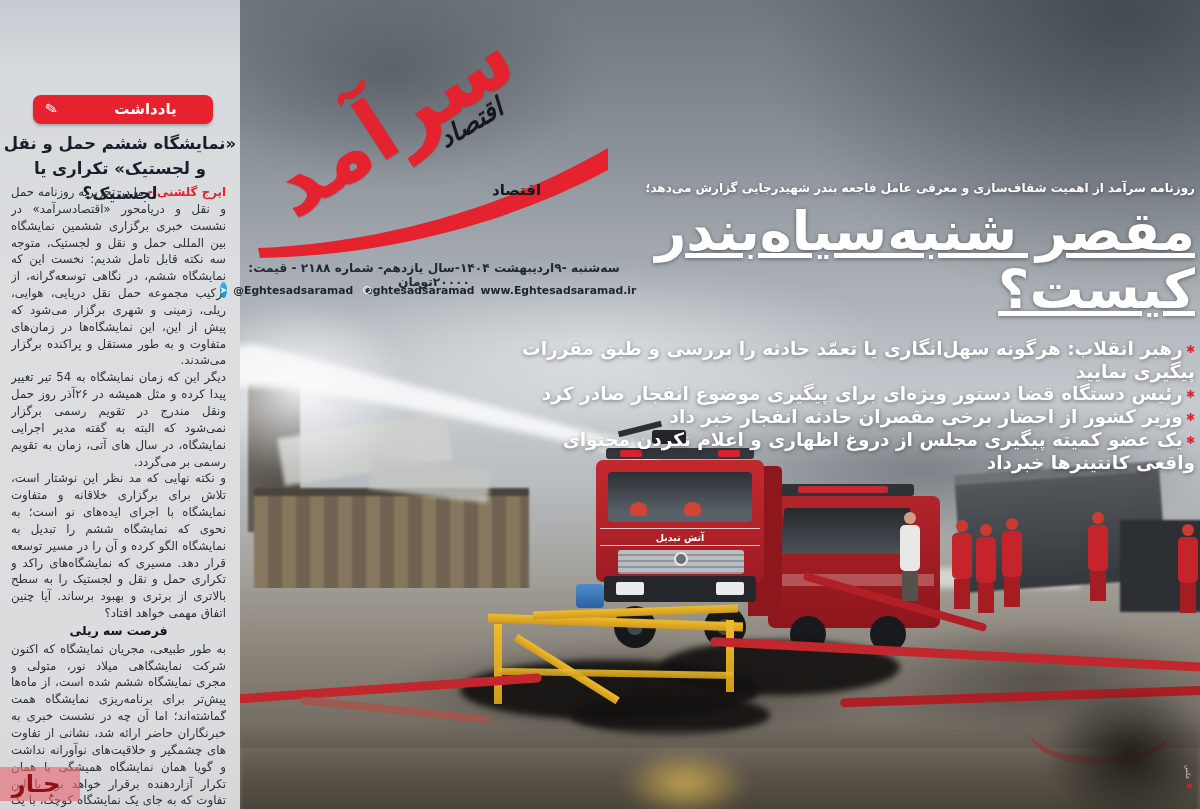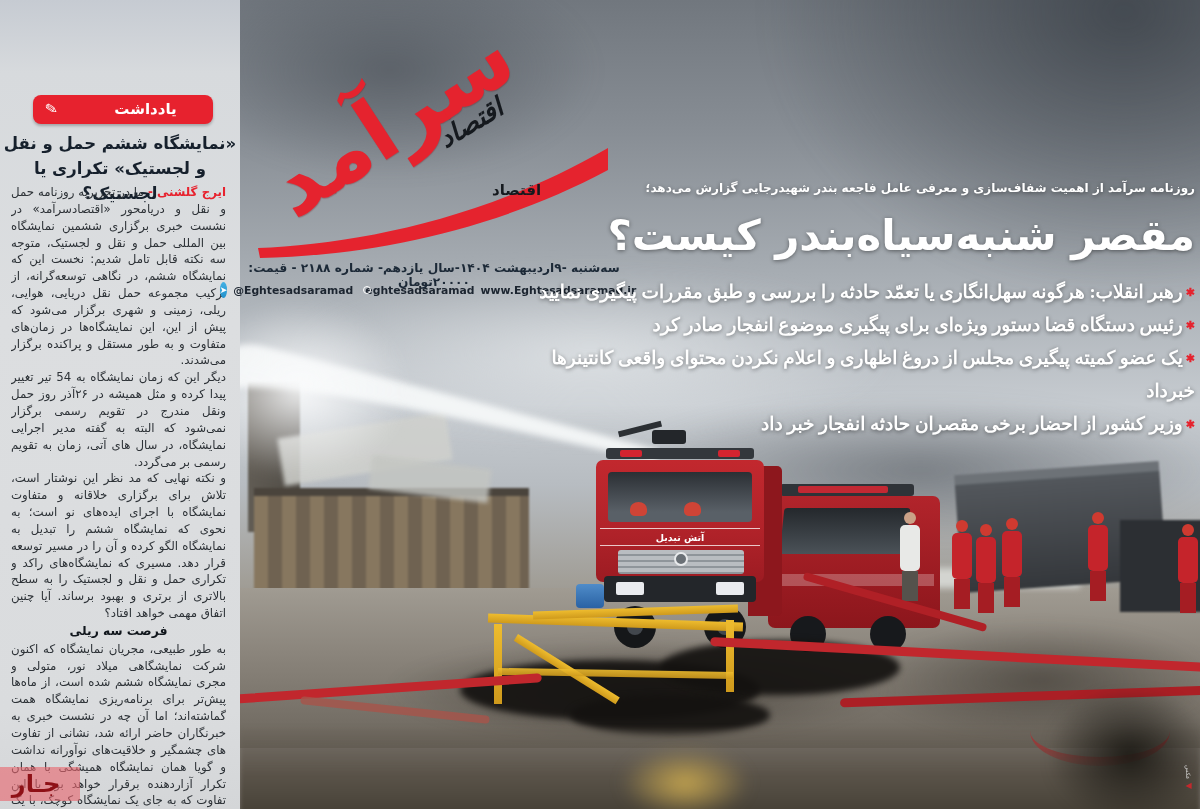--- a/index.html
+++ b/index.html
@@ -151,23 +151,23 @@
   .tg { width:16px; height:16px; border-radius:50%; background:linear-gradient(180deg,#42b0e4,#2292cc);
     color:#fff; font-size:9px; line-height:16px; text-align:center; }
   .ig { width:15px; height:15px; border-radius:4px; background:linear-gradient(45deg,#f5c13f,#e1306c 55%,#8a3ab9);
     position:relative; }
   .ig::after { content:""; position:absolute; left:3.5px; top:3.5px; width:8px; height:8px; border:1.4px solid #fff; border-radius:50%; box-sizing:border-box; }
 
   
   .lead { position:absolute; right:5px; top:181px; width:675px; z-index:16; text-align:right; color:#fff;
     text-shadow:0 1px 4px rgba(0,0,0,.45); }
   .kicker { font-size:12px; font-weight:bold; }
-  .headline { font-size:42px; font-weight:bold; line-height:1.08; margin-top:18px; letter-spacing:-1px; }
+  .headline { font-size:54px; font-weight:bold; line-height:1.08; margin-top:8px; letter-spacing:-1px;text-decoration:underline; }
   .bullets { margin-top:18px; }
-  .bullet { font-size:18.5px; font-weight:bold; line-height:33px;font-family:Liberation Serif, serif; }
+  .bullet { font-size:18.5px; font-weight:bold; line-height:22px; }
   .bmark { color:#e5232e; font-size:11px; margin-left:3px; text-shadow:none; vertical-align:2px; }
 </style>
 </head>
 <body>
 
 <div id="page">
 
   <div class="photo">
     <div class="ph smoke-tr"></div>
     <div class="ph smoke-tl"></div>
@@ -301,22 +301,22 @@
       <span>www.Eghtesadsaramad.ir</span>
     </div>
   </div>
 
   <div class="lead">
     <div class="kicker">روزنامه سرآمد از اهمیت شفاف‌سازی و معرفی عامل فاجعه بندر شهیدرجایی گزارش می‌دهد؛</div>
     <div class="headline">مقصر شنبه‌سیاه‌بندر کیست؟</div>
     <div class="bullets">
       <div class="bullet"><span class="bmark">✱</span><span>رهبر انقلاب: هرگونه سهل‌انگاری یا تعمّد حادثه را بررسی و طبق مقررات پیگیری نمایید</span></div>
       <div class="bullet"><span class="bmark">✱</span><span>رئیس دستگاه قضا دستور ویژه‌ای برای پیگیری موضوع انفجار صادر کرد</span></div>
+      <div class="bullet"><span class="bmark">✱</span><span>وزیر کشور از احضار برخی مقصران حادثه انفجار خبر داد</span></div>
       <div class="bullet"><span class="bmark">✱</span><span>یک عضو کمیته پیگیری مجلس از دروغ اظهاری و اعلام نکردن محتوای واقعی کانتینرها خبرداد</span></div>
-      <div class="bullet"><span class="bmark">✱</span><span>وزیر کشور از احضار برخی مقصران حادثه انفجار خبر داد</span></div>
     </div>
   </div>
 
   <div class="leftcol">
     <div class="tag">
       <span class="pencil">✎</span>
       <span class="txt">یادداشت</span>
     </div>
     <div class="note-title">
       <span style="display:block">«نمایشگاه ششم حمل و نقل</span>

